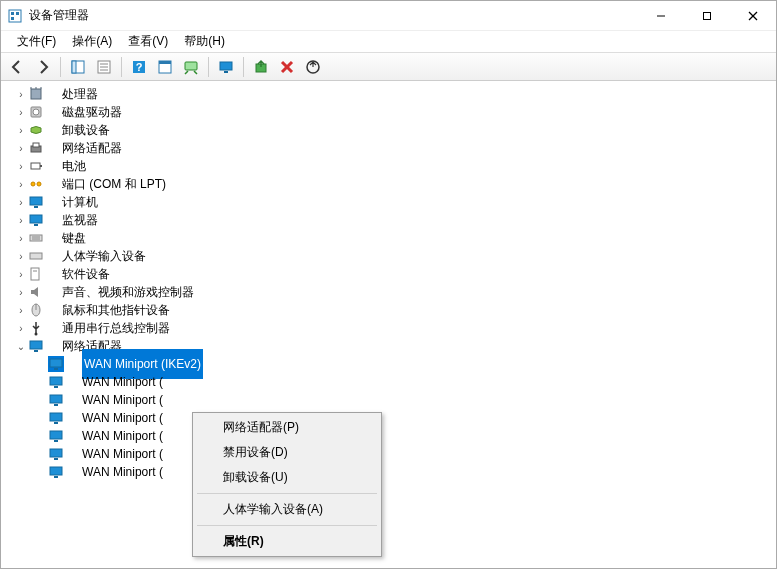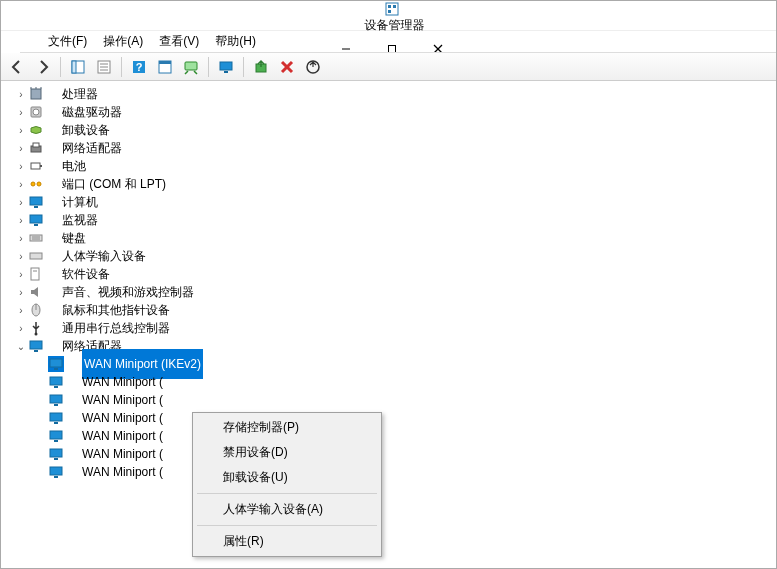--- a/index.html
+++ b/index.html
@@ -15,40 +15,38 @@
     flex-direction: column;
     border: 1px solid #aaa;
   }
   
   .titlebar {
     height: 30px;
     display: flex;
     align-items: center;
     padding-left: 6px;
     border-bottom: 1px solid #eee;
-    flex-direction: column;
   }
   .titlebar .icon { width:16px; height:16px; display:inline-flex; align-items:center; justify-content:center; }
   .titlebar .title { margin-left: 6px; flex:1; }
   .winbtns { display:flex; height:100%; }
   .winbtn {
     width: 46px;
     height: 30px;
     display:flex; align-items:center; justify-content:center;
     font-family: "Segoe UI Symbol", sans-serif;
     font-size: 11px;
   }
   
   .menubar {
     height: 22px;
     display: flex;
     align-items: flex-start;
-    padding-left: 20px;
+    padding-left: 8px;
     border-bottom: 1px solid #ddd;
-    margin-left: 19px;
   }
   .menuitem { padding: 2px 8px; }
   
   .toolbar {
     height: 28px;
     display: flex;
     align-items: center;
     padding: 2px 4px;
     border-bottom: 1px solid #ccc;
     gap: 2px;
@@ -104,21 +102,21 @@
     background:#f0f0f0;
     border:1px solid #a0a0a0;
     box-shadow: 2px 2px 4px rgba(0,0,0,0.25);
     padding: 2px;
     font-size: 12px;
   }
   .ctxitem {
     padding: 4px 18px 4px 28px;
   }
   .ctxsep { height:1px; background:#d0d0d0; margin:3px 2px; }
-  .ctxitem.bold { font-weight: normal; }
+  .ctxitem.bold { font-weight: bold; }
   
   .devicon-net { color:#1e8fd6; }
 </style>
 </head>
 <body>
 
 <div class="titlebar">
   <span class="icon">
     <svg viewBox="0 0 16 16">
         <rect x="2" y="2" width="12" height="12" fill="#fff" stroke="#2a7ab0"></rect>
@@ -447,20 +445,20 @@
             <rect x="2" y="3" width="12" height="8" fill="#1e8fd6" stroke="#136a9f"></rect>
             <rect x="6" y="12" width="4" height="2" fill="#136a9f"></rect>
           </svg>
         </span>
         <span class="catlabel">WAN Miniport (</span>
       </div>
     </div>
 </div>
 
 <div class="ctxmenu">
-  <div class="ctxitem">存储控制器(P)</div>
+  <div class="ctxitem">网络适配器(P)</div>
   <div class="ctxitem">禁用设备(D)</div>
   <div class="ctxitem">卸载设备(U)</div>
   <div class="ctxsep"></div>
   <div class="ctxitem">人体学输入设备(A)</div>
   <div class="ctxsep"></div>
   <div class="ctxitem bold">属性(R)</div>
 </div>
 
 </body></html>

